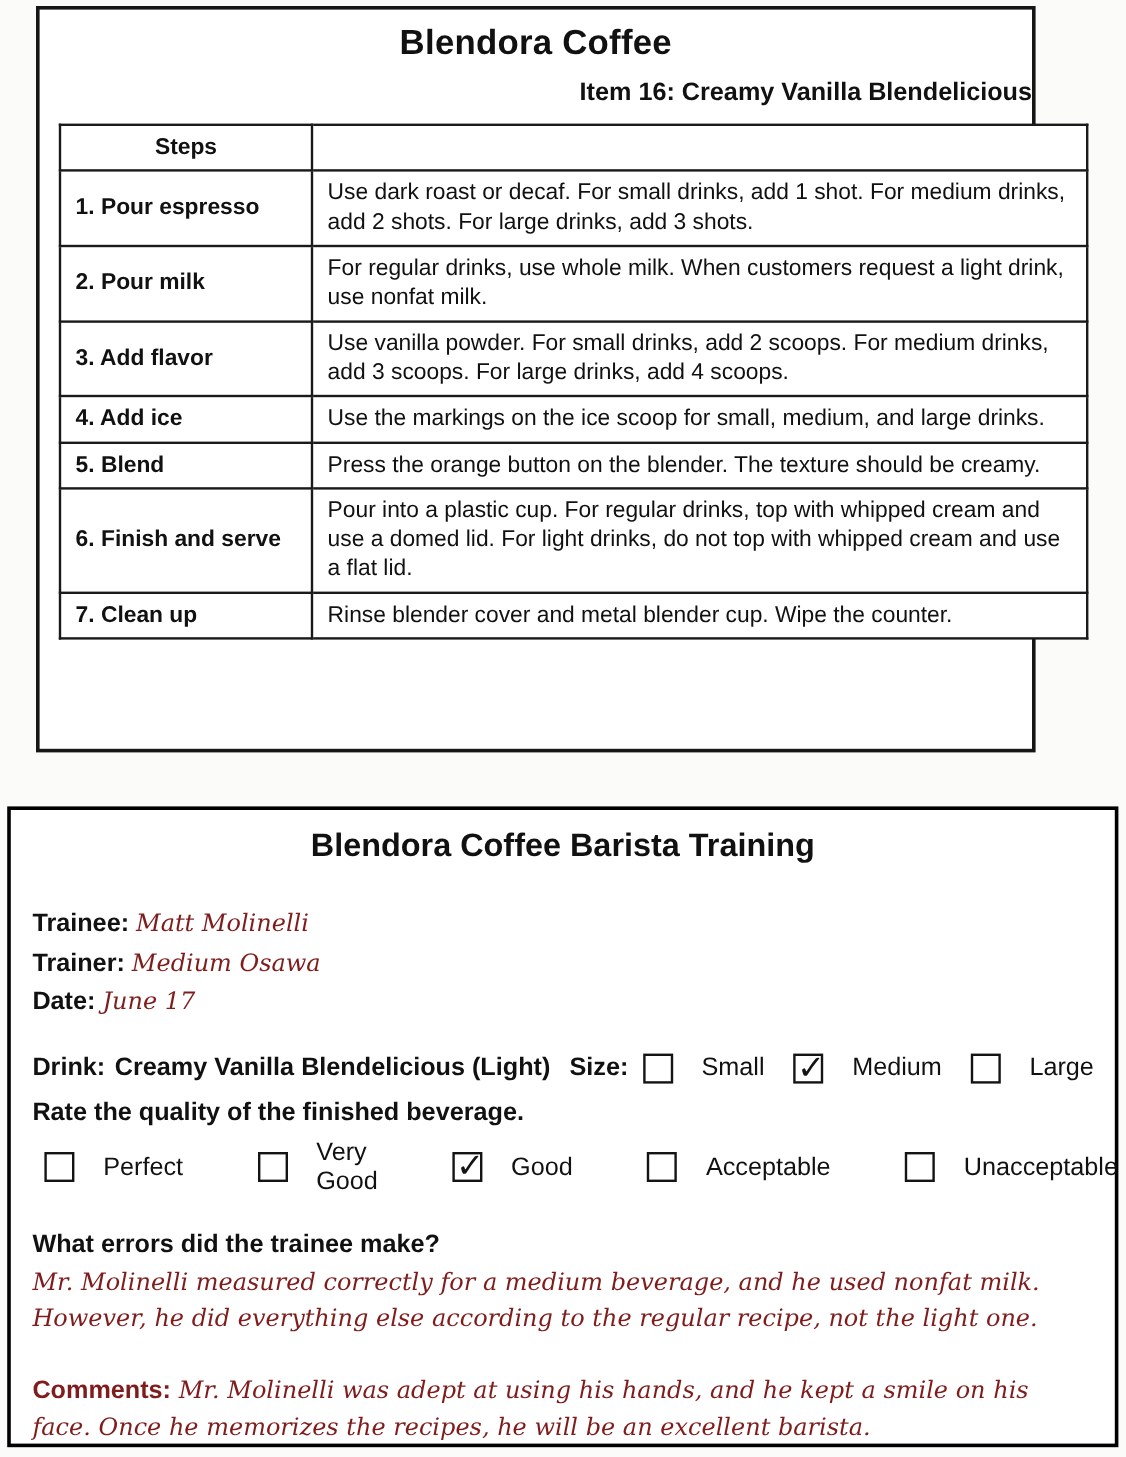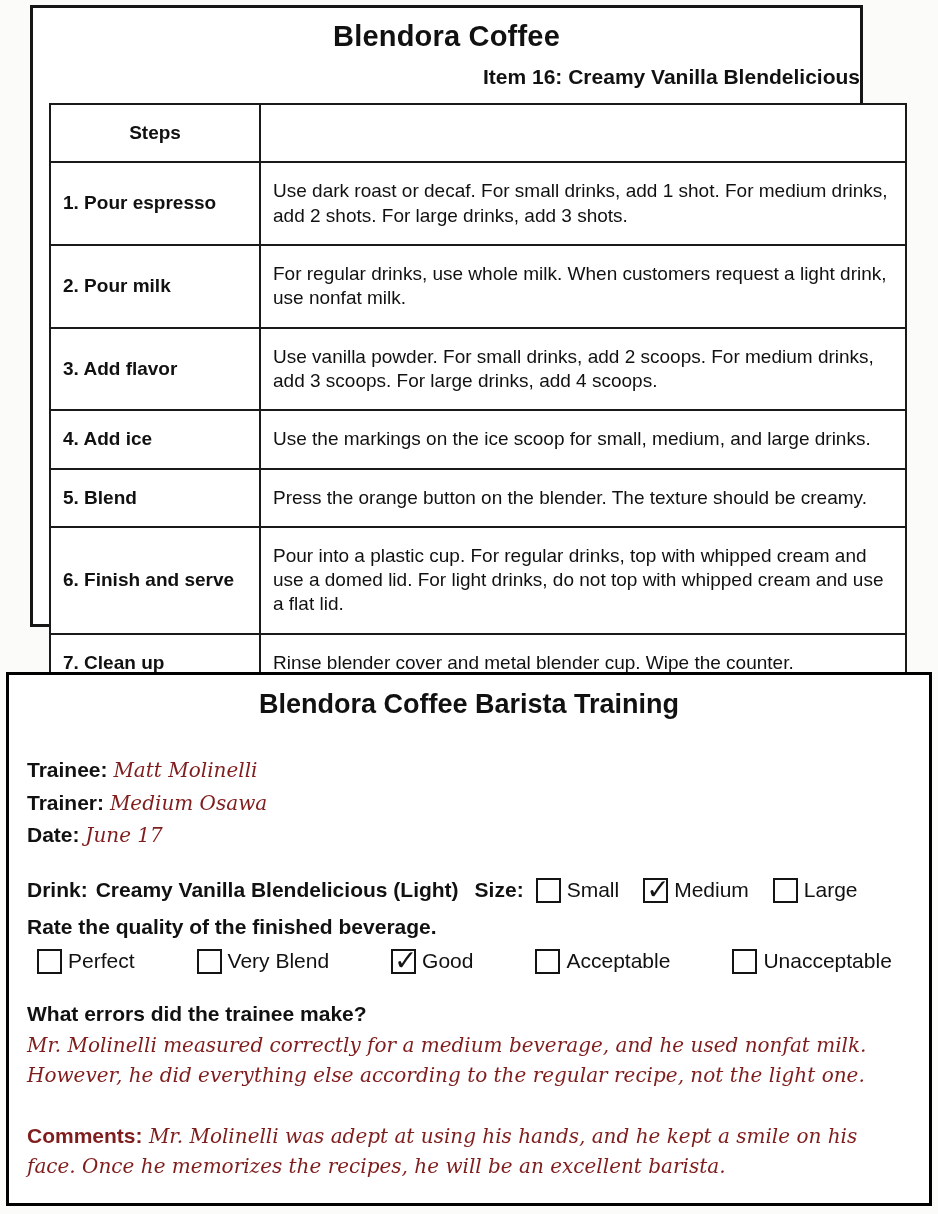--- a/index.html
+++ b/index.html
@@ -35,21 +35,21 @@
   table.steps-table {
     border-collapse: collapse;
     margin: 14px 0 0 16px;
     width: 858px;
     table-layout: fixed;
   }
   table.steps-table td {
     border: 2px solid #1a1a1a;
     font-size: 19px;
     line-height: 1.28;
-    padding: 16px 12px;
+    padding: 6px 12px;
     vertical-align: middle;
     background: #fff;
   }
   td.col-step { width: 210px; font-weight: bold; }
   td.steps-head {
     text-align: center;
     font-weight: bold;
     padding: 8px 6px;
   }
   td.head-empty { border: none; background: transparent; }
@@ -80,21 +80,21 @@
   }
   .drink-row {
     margin-top: 26px;
     display: flex;
     align-items: center;
     font-size: 21px;
     white-space: nowrap;
   }
   .drink-label, .size-label { font-weight: bold; }
   .size-label { margin-left: 16px; margin-right: 12px; }
-  .cb-group { display: flex; align-items: center; margin-right: 24px; }
+  .cb-group { display: flex; align-items: center; margin-right: 24px; gap: 18px; }
   .checkbox {
     display: inline-block;
     width: 25px; height: 25px;
     border: 2px solid #141414;
     position: relative;
     background: #fff;
     flex: 0 0 auto;
   }
   .checkbox .tick {
     display: none;
@@ -207,21 +207,21 @@
 
   <div class="quality-block">
     <div class="prompt">Rate the quality of the finished beverage.</div>
     <div class="quality-row">
       <span class="cb-group">
         <span class="checkbox"></span>
         <span class="cb-label">Perfect</span>
       </span>
       <span class="cb-group">
         <span class="checkbox"></span>
-        <span class="cb-label">Very Blend</span>
+        <span class="cb-label">Very Good</span>
       </span>
       <span class="cb-group">
         <span class="checkbox checked">
             <span class="tick">✓</span>
           </span>
         <span class="cb-label">Good</span>
       </span>
       <span class="cb-group">
         <span class="checkbox"></span>
         <span class="cb-label">Acceptable</span>

